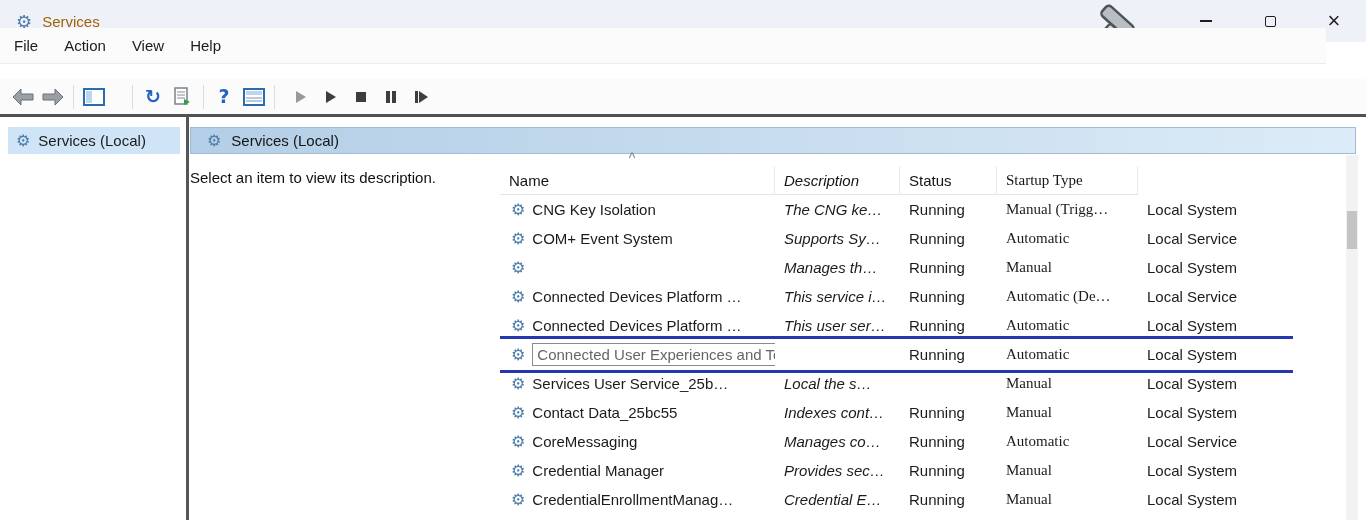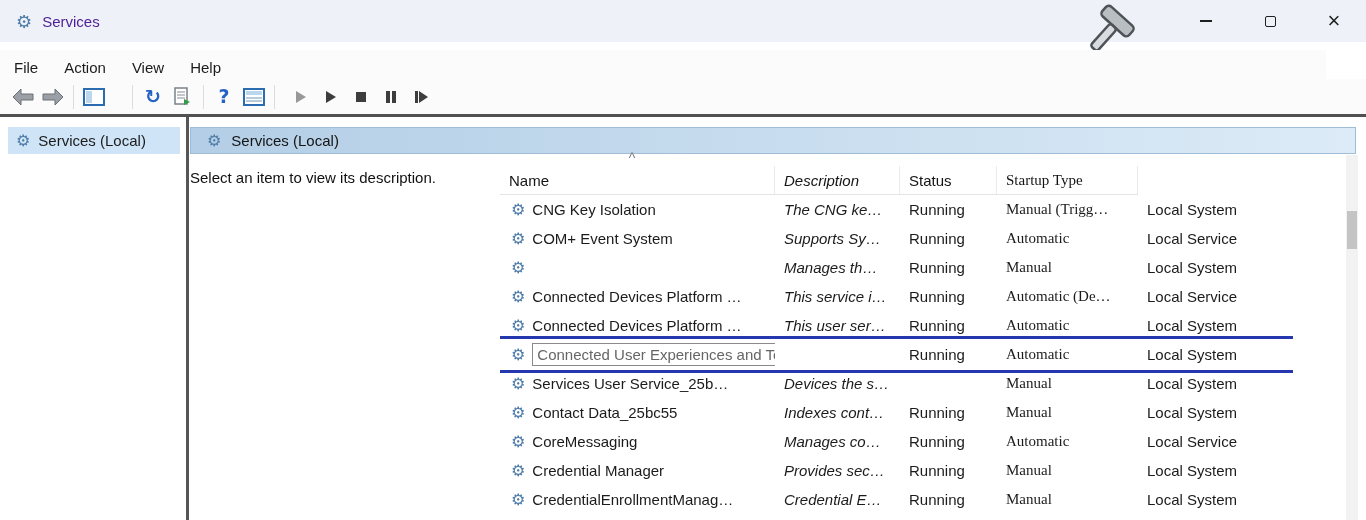--- a/index.html
+++ b/index.html
@@ -6,32 +6,32 @@
   html,body { width:1366px; height:520px; }
   body {
     font-family:"Liberation Sans","DejaVu Sans",sans-serif;
     color:#1b1b1b; background:#fff; overflow:hidden;
   }
   .window { position:relative; width:1366px; height:520px; background:#fff; overflow:hidden; }
 
   
   .titlebar { position:absolute; left:0; top:0; width:1366px; height:42px; background:#eef2f8; display:flex; align-items:center; }
   .titlebar .app-gear { font-family:"DejaVu Sans",sans-serif; font-size:18px; color:#4f7ca8; margin:0 10px 0 16px; }
-  .titlebar .title-text { font-size:15px; color:#4c1d95; }
+  .titlebar .title-text { font-size:15px; color:#a16207; }
   .win-controls { position:absolute; right:0; top:0; height:42px; display:flex; }
   .win-btn { width:64px; height:42px; display:flex; align-items:center; justify-content:center; cursor:default; }
   .minbar { display:inline-block; width:12px; height:2px; background:#1f1f1f; }
   .maxbox { display:inline-block; width:11px; height:11px; border:1.3px solid #1f1f1f; border-radius:2px; }
   .close-glyph { font-size:22px; line-height:1; color:#1f1f1f; }
 
   
   .hammer { position:absolute; left:1082px; top:2px; width:64px; height:64px; }
 
   
-  .menubar { position:absolute; left:0; top:50px; width:1326px; height:36px; background:#fbfbfc; display:flex; align-items:center; border-bottom:1px solid #ececec; }
+  .menubar { position:absolute; left:0; top:28px; width:1326px; height:36px; background:#fbfbfc; display:flex; align-items:center; border-bottom:1px solid #ececec; }
   .menu-item { font-size:15px; padding:0 13px; height:100%; display:flex; align-items:center; }
   .menu-item:first-child { padding-left:14px; }
 
   
   .toolbar { position:absolute; left:0; top:79px; width:1366px; height:38px; background:#fbfbfc; border-bottom:3px solid #515151; display:flex; align-items:center; }
   .tb-btn { width:30px; height:28px; display:flex; align-items:center; justify-content:center; }
   .tb-sep { width:1px; height:24px; background:#dcdcdc; margin:0 5px; }
   .tb-gap { width:18px; }
   .glyph-blue { font-family:"DejaVu Sans",sans-serif; font-size:19px; font-weight:bold; color:#2463c4; line-height:1; }
 
@@ -285,21 +285,21 @@
     <div class="cell c-status">Running</div>
     <div class="cell c-startup">Automatic</div>
     <div class="cell c-logon">Local System</div>
   </div>
         <div class="trow">
     <div class="cell c-name">
       <span class="gear">⚙</span>
       <span class="plainname">Services User Service_25b…</span>
 
     </div>
-    <div class="cell c-desc">Devices the s…</div>
+    <div class="cell c-desc">Local the s…</div>
     <div class="cell c-status"></div>
     <div class="cell c-startup">Manual</div>
     <div class="cell c-logon">Local System</div>
   </div>
         <div class="trow">
     <div class="cell c-name">
       <span class="gear">⚙</span>
       <span class="plainname">Contact Data_25bc55</span>
 
     </div>

